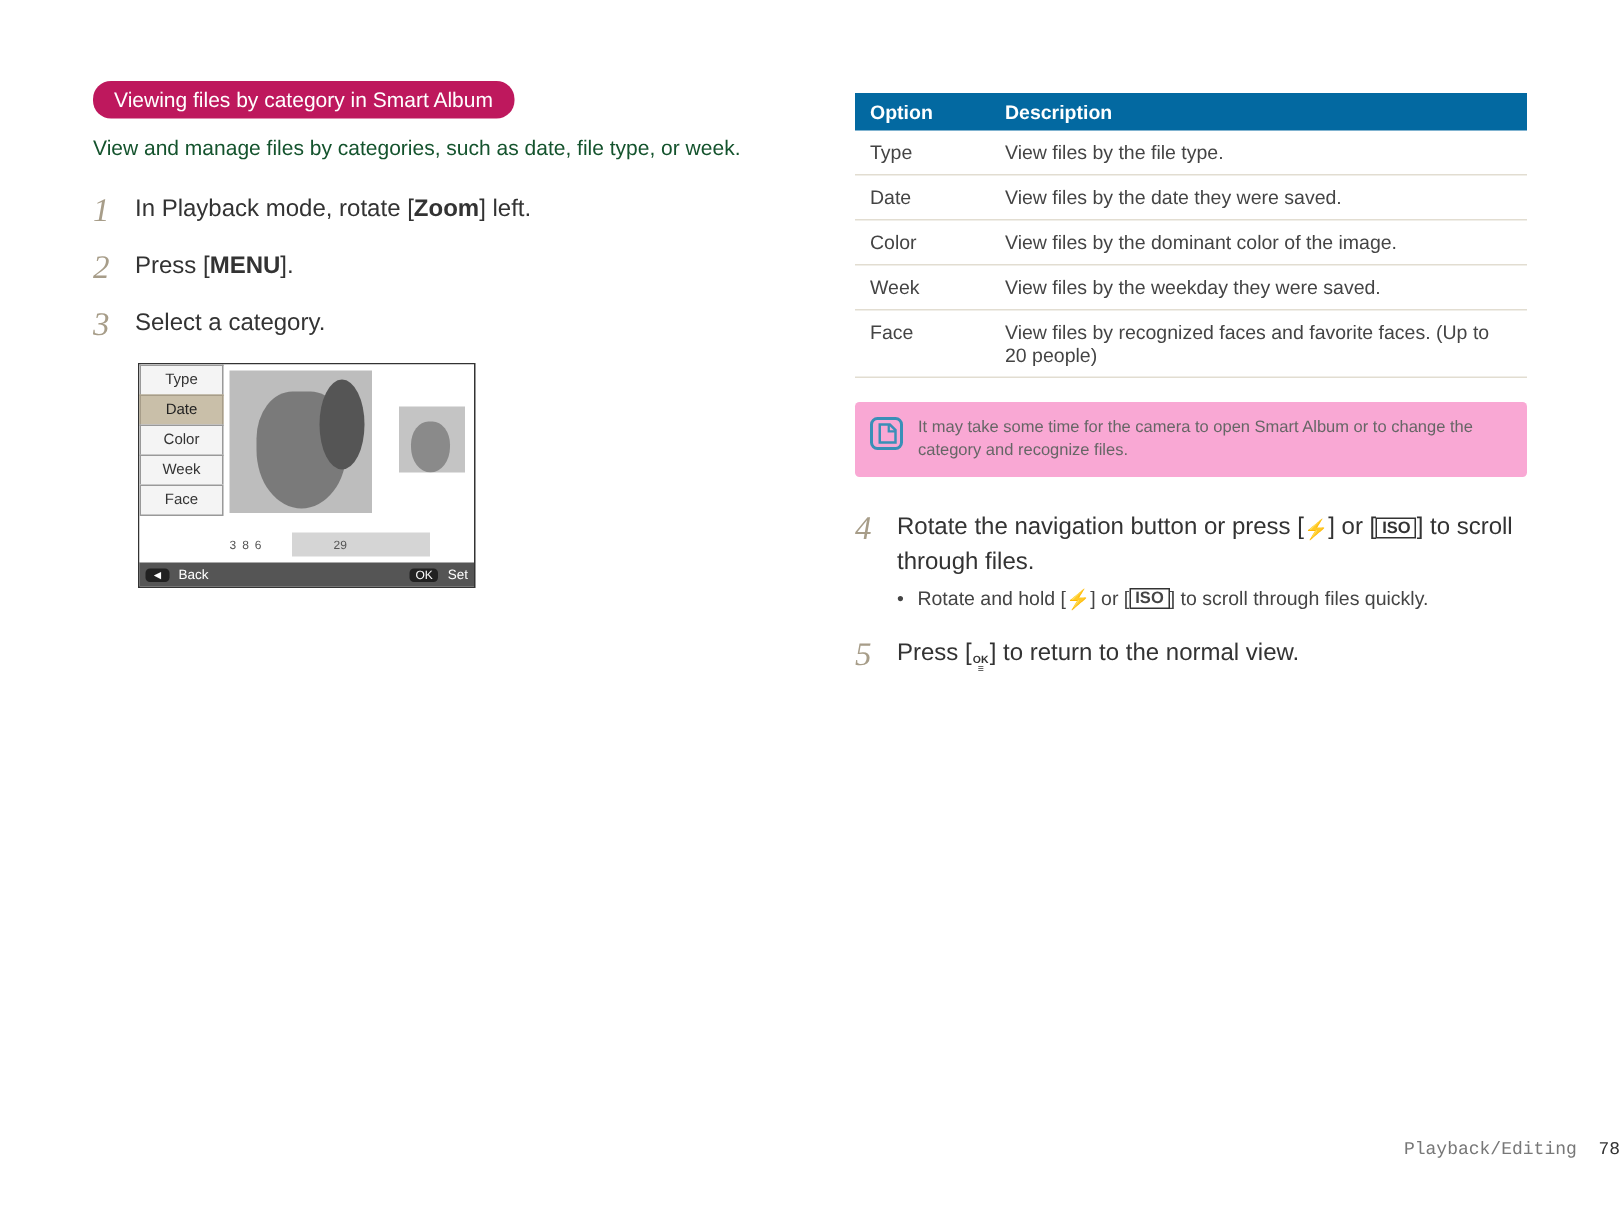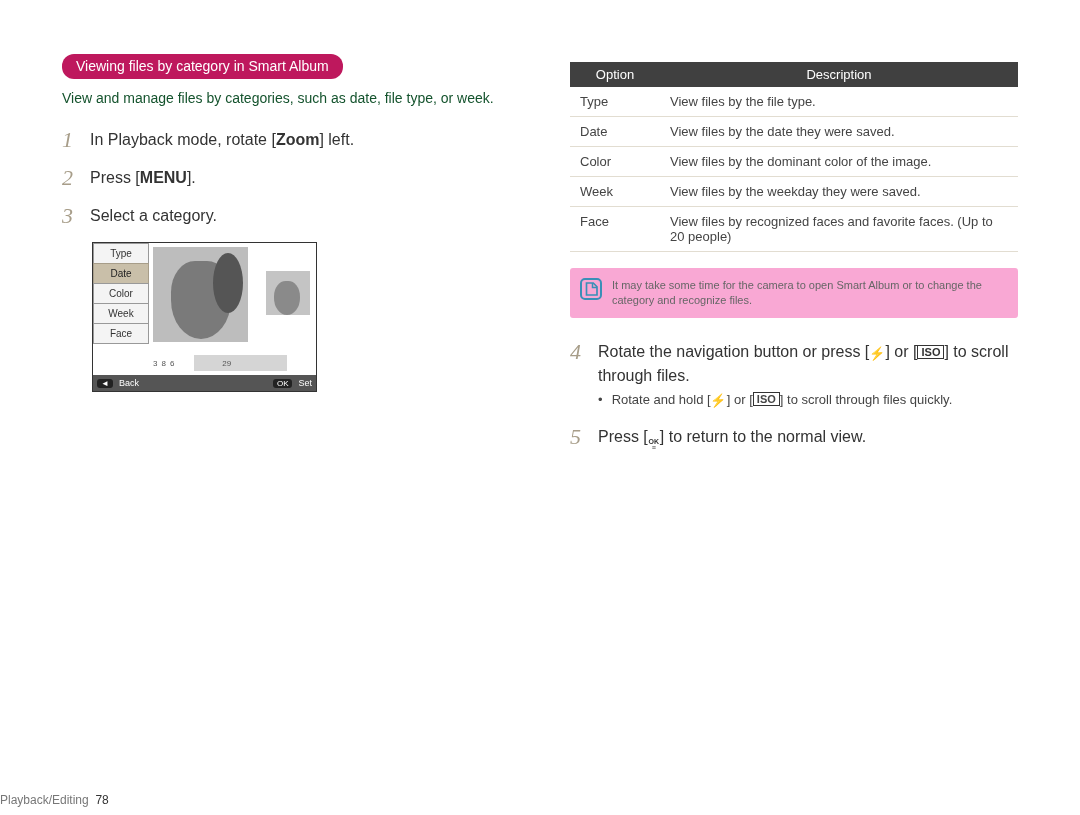--- a/index.html
+++ b/index.html
@@ -183,24 +183,24 @@
   }
   .camera-bottom .gap { flex: 1; }
 
   
   table.opts {
     width: 100%;
     border-collapse: collapse;
     font-size: 13px;
   }
   table.opts th {
-    background: #404040;
+    background: #0369a1;
     color: #fff;
-    text-align: center;
-    font-weight: 400;
+    text-align: left;
+    font-weight: 700;
     padding: 5px 10px;
   }
   table.opts th:first-child { width: 90px; }
   table.opts td {
     padding: 7px 10px;
     border-bottom: 1px solid #e2ddd1;
     color: #444;
     vertical-align: top;
   }
   table.opts tr:last-child td { border-bottom: 1px solid #e2ddd1; }
@@ -220,25 +220,26 @@
     left: 10px; top: 10px;
     width: 22px; height: 22px;
     border: 2px solid #3a8fb7;
     border-radius: 5px;
     color: #3a8fb7;
   }
   .note-icon svg { width: 100%; height: 100%; }
 
   .footer {
     position: absolute;
-    bottom: 8px;
+    bottom: 42px;
     width: 100%;
-    text-align: left;
+    text-align: right;
     font-size: 12px;
     color: #777;
+    font-family: Liberation Mono, monospace;
   }
   .footer .pg { color: #333; }
 </style>
 </head>
 <body>
 
 <div class="page">
 
   <div class="left-col">
 

